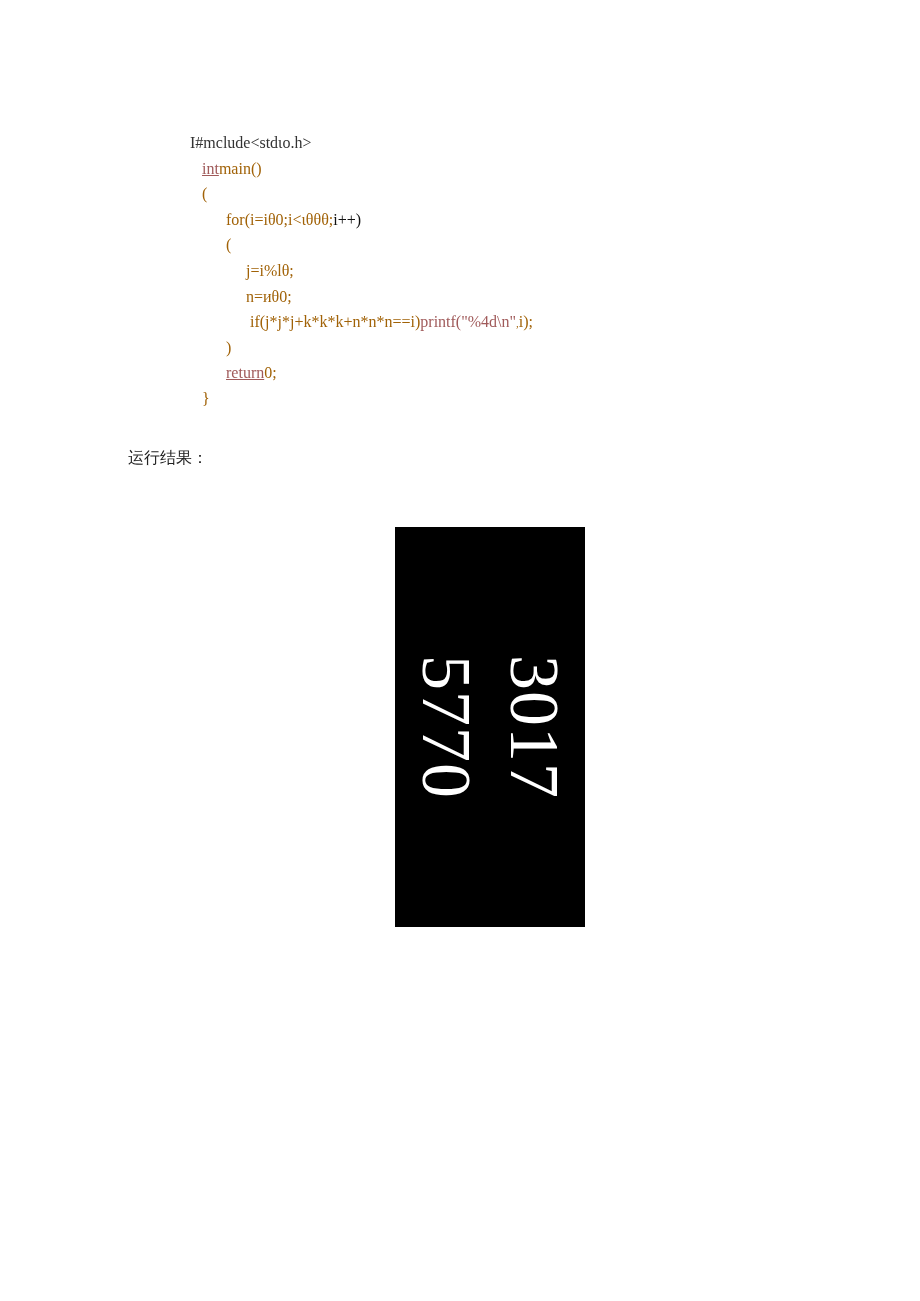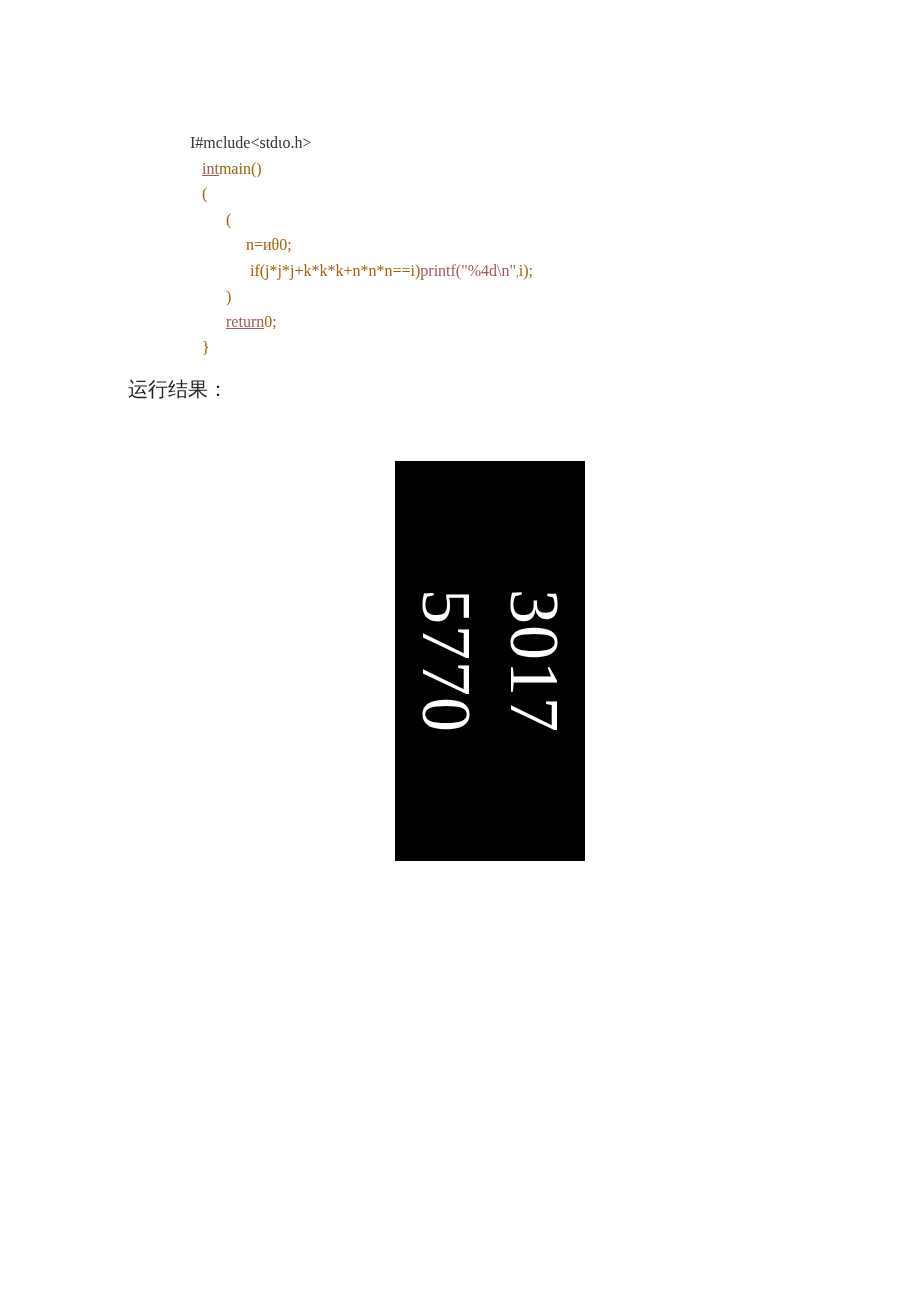--- a/index.html
+++ b/index.html
@@ -4,36 +4,38 @@
 <style>
   html,body{margin:0;padding:0;background:#fff;font-family:"Times New Roman",serif;}
   .page{width:920px;height:1301px;position:relative;box-sizing:border-box;padding:130px 130px 0 190px;}
   .code{font-family:"Times New Roman",serif;font-size:16px;color:#333;line-height:1.6;}
   .l{white-space:pre;}
   .kw{color:#a05a5a;text-decoration:underline;}
   .gr{color:#a16207;}
   .dk{color:#111;font-weight:500;}
   .pf{color:#a05a5a;}
   .cn{color:#333;}
-  .label{font-family:"Microsoft YaHei","SimSun",sans-serif;font-size:20px;color:#222;margin:16px 0 0 -62px;}
+  .label{font-family:"Microsoft YaHei","SimSun",sans-serif;font-size:16px;color:#222;margin:36px 0 0 -62px;}
   .console{margin:58px auto 0 auto;width:190px;height:400px;background:#000;position:relative;}
   .rot{position:absolute;left:50%;top:50%;transform:translate(-50%,-50%) rotate(90deg);transform-origin:center center;white-space:nowrap;}
   .out{display:block;color:#fff;font-family:"Times New Roman",serif;font-weight:400;letter-spacing:1px;}
   .out-big{font-size:70px;line-height:88px;}
 </style>
 </head>
 <body>
 
 <div class="page">
 
   <div class="code">
     <div class="l"><span class="cn">I#mclude&lt;stdιo.h&gt;</span></div>
     <div class="l">   <span class="kw">int</span><span class="gr">main()</span></div>
     <div class="l">   <span class="gr">(</span></div>
+    <div class="l">         <span class="gr">for(i=i</span><span class="gr">θ</span><span class="gr">0;i&lt;ι</span><span class="gr">θθθ</span><span class="gr">;</span><span class="dk">i++)</span></div>
     <div class="l">         <span class="gr">(</span></div>
+    <div class="l">              <span class="gr">j=i%l</span><span class="gr">θ</span><span class="gr">;</span></div>
     <div class="l">              <span class="gr">n=и</span><span class="gr">θ</span><span class="gr">0;</span></div>
     <div class="l">               <span class="gr">if</span><span class="gr">(j*j*j+k*k*k+n*n*n==i)</span><span class="pf">printf("%4d\n"</span><span class="gr" style="font-size:11px;">,</span><span class="gr">i);</span></div>
     <div class="l">         <span class="gr">)</span></div>
     <div class="l">         <span class="kw">return</span><span class="gr">0;</span></div>
     <div class="l">   <span class="gr">}</span></div>
   </div>
 
   <div class="label">运行结果：</div>
 
   <div class="console">

